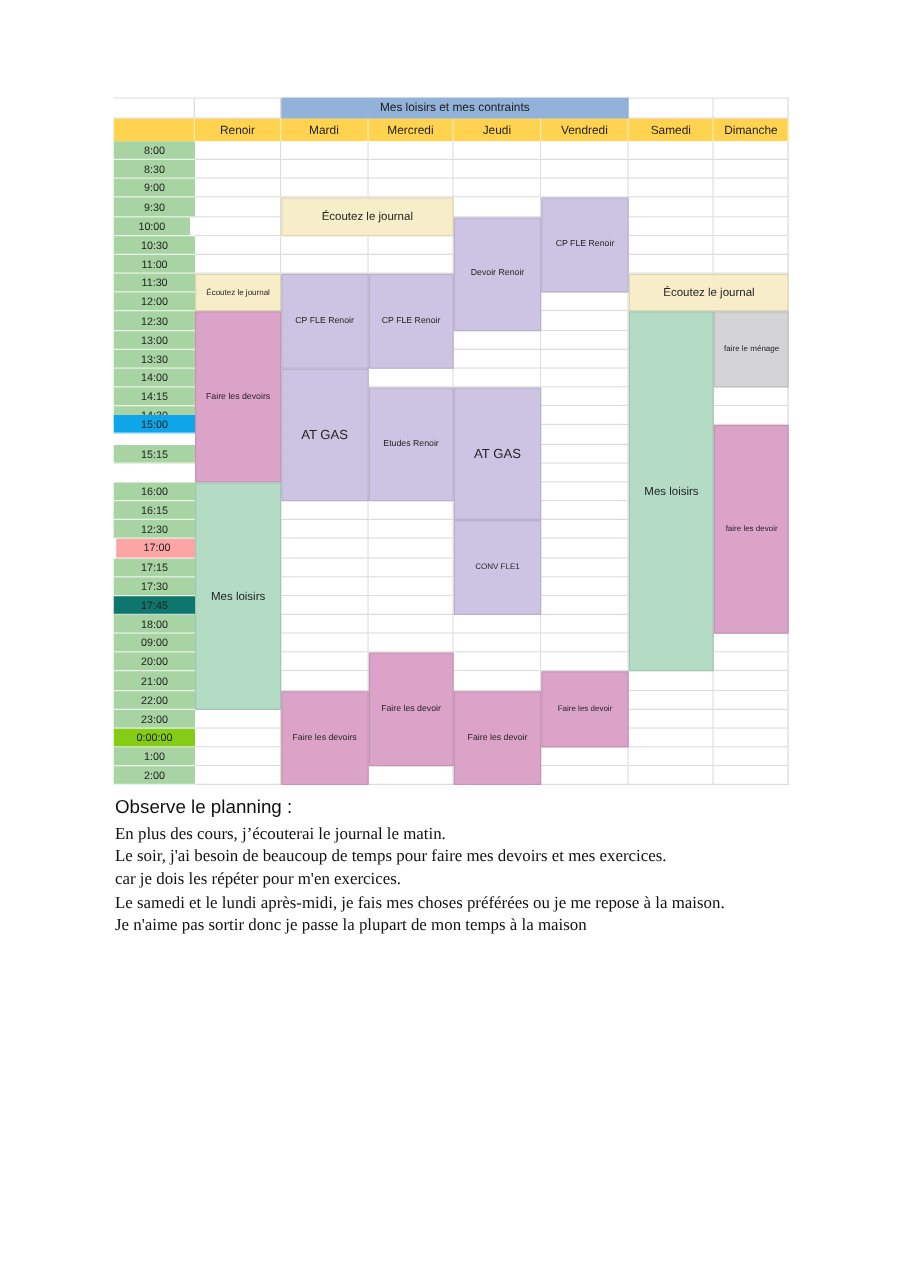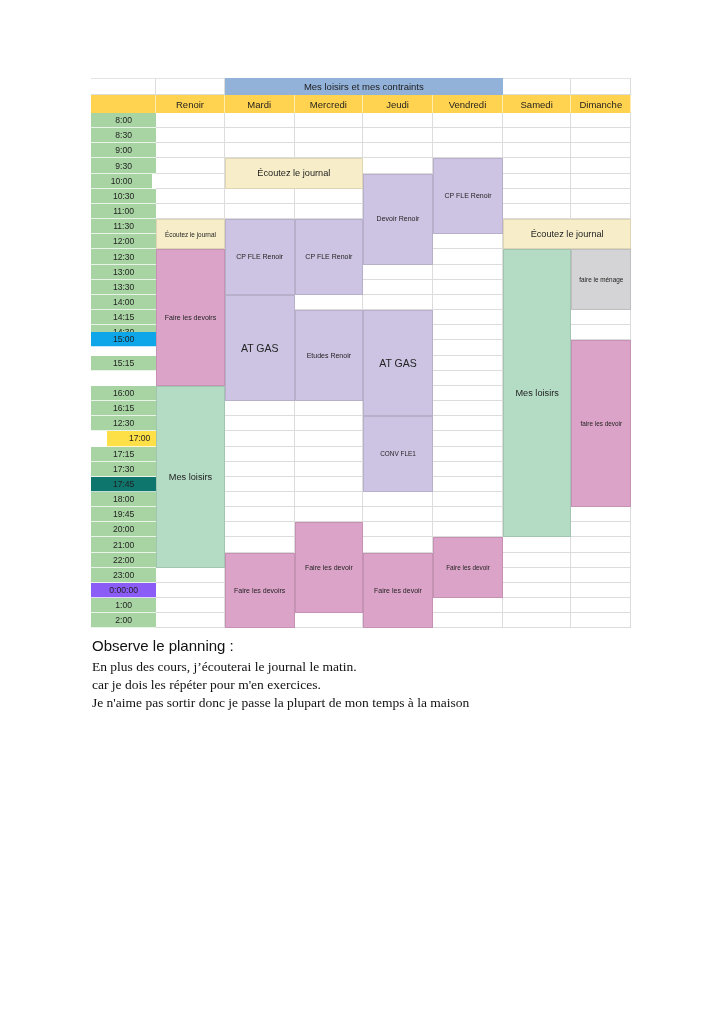--- a/index.html
+++ b/index.html
@@ -203,21 +203,21 @@
       <div class="cell white" style="left: 412px; top: 323.04px; width: 68.3px; height: 15.16px;"></div>
       <div class="cell white" style="left: 480.3px; top: 323.04px; width: 60px; height: 15.16px;"></div>
       <div class="cell timecell" style="left: 0px; top: 338.2px; width: 65.3px; height: 15.16px; background: rgb(168, 212, 163);">12:30</div>
       <div class="cell white" style="left: 65.3px; top: 338.2px; width: 68.4px; height: 15.16px;"></div>
       <div class="cell white" style="left: 133.7px; top: 338.2px; width: 70px; height: 15.16px;"></div>
       <div class="cell white" style="left: 203.7px; top: 338.2px; width: 68.3px; height: 15.16px;"></div>
       <div class="cell white" style="left: 272px; top: 338.2px; width: 70px; height: 15.16px;"></div>
       <div class="cell white" style="left: 342px; top: 338.2px; width: 70px; height: 15.16px;"></div>
       <div class="cell white" style="left: 412px; top: 338.2px; width: 68.3px; height: 15.16px;"></div>
       <div class="cell white" style="left: 480.3px; top: 338.2px; width: 60px; height: 15.16px;"></div>
-      <div class="cell timecell" style="left: 16px; top: 353.36px; width: 65.3px; height: 15.16px; background: #fde047;">17:00</div>
+      <div class="cell timecell" style="left: 2px; top: 353.36px; width: 65.3px; height: 15.16px; background: #fca5a5;">17:00</div>
       <div class="cell white" style="left: 65.3px; top: 353.36px; width: 68.4px; height: 15.16px;"></div>
       <div class="cell white" style="left: 133.7px; top: 353.36px; width: 70px; height: 15.16px;"></div>
       <div class="cell white" style="left: 203.7px; top: 353.36px; width: 68.3px; height: 15.16px;"></div>
       <div class="cell white" style="left: 272px; top: 353.36px; width: 70px; height: 15.16px;"></div>
       <div class="cell white" style="left: 342px; top: 353.36px; width: 70px; height: 15.16px;"></div>
       <div class="cell white" style="left: 412px; top: 353.36px; width: 68.3px; height: 15.16px;"></div>
       <div class="cell white" style="left: 480.3px; top: 353.36px; width: 60px; height: 15.16px;"></div>
       <div class="cell timecell" style="left: 0px; top: 368.52px; width: 65.3px; height: 15.16px; background: rgb(168, 212, 163);">17:15</div>
       <div class="cell white" style="left: 65.3px; top: 368.52px; width: 68.4px; height: 15.16px;"></div>
       <div class="cell white" style="left: 133.7px; top: 368.52px; width: 70px; height: 15.16px;"></div>
@@ -243,21 +243,21 @@
       <div class="cell white" style="left: 412px; top: 398.84px; width: 68.3px; height: 15.16px;"></div>
       <div class="cell white" style="left: 480.3px; top: 398.84px; width: 60px; height: 15.16px;"></div>
       <div class="cell timecell" style="left: 0px; top: 414px; width: 65.3px; height: 15.16px; background: rgb(168, 212, 163);">18:00</div>
       <div class="cell white" style="left: 65.3px; top: 414px; width: 68.4px; height: 15.16px;"></div>
       <div class="cell white" style="left: 133.7px; top: 414px; width: 70px; height: 15.16px;"></div>
       <div class="cell white" style="left: 203.7px; top: 414px; width: 68.3px; height: 15.16px;"></div>
       <div class="cell white" style="left: 272px; top: 414px; width: 70px; height: 15.16px;"></div>
       <div class="cell white" style="left: 342px; top: 414px; width: 70px; height: 15.16px;"></div>
       <div class="cell white" style="left: 412px; top: 414px; width: 68.3px; height: 15.16px;"></div>
       <div class="cell white" style="left: 480.3px; top: 414px; width: 60px; height: 15.16px;"></div>
-      <div class="cell timecell" style="left: 0px; top: 429.16px; width: 65.3px; height: 15.16px; background: rgb(168, 212, 163);">19:45</div>
+      <div class="cell timecell" style="left: 0px; top: 429.16px; width: 65.3px; height: 15.16px; background: rgb(168, 212, 163);">09:00</div>
       <div class="cell white" style="left: 65.3px; top: 429.16px; width: 68.4px; height: 15.16px;"></div>
       <div class="cell white" style="left: 133.7px; top: 429.16px; width: 70px; height: 15.16px;"></div>
       <div class="cell white" style="left: 203.7px; top: 429.16px; width: 68.3px; height: 15.16px;"></div>
       <div class="cell white" style="left: 272px; top: 429.16px; width: 70px; height: 15.16px;"></div>
       <div class="cell white" style="left: 342px; top: 429.16px; width: 70px; height: 15.16px;"></div>
       <div class="cell white" style="left: 412px; top: 429.16px; width: 68.3px; height: 15.16px;"></div>
       <div class="cell white" style="left: 480.3px; top: 429.16px; width: 60px; height: 15.16px;"></div>
       <div class="cell timecell" style="left: 0px; top: 444.32px; width: 65.3px; height: 15.16px; background: rgb(168, 212, 163);">20:00</div>
       <div class="cell white" style="left: 65.3px; top: 444.32px; width: 68.4px; height: 15.16px;"></div>
       <div class="cell white" style="left: 133.7px; top: 444.32px; width: 70px; height: 15.16px;"></div>
@@ -283,21 +283,21 @@
       <div class="cell white" style="left: 412px; top: 474.64px; width: 68.3px; height: 15.16px;"></div>
       <div class="cell white" style="left: 480.3px; top: 474.64px; width: 60px; height: 15.16px;"></div>
       <div class="cell timecell" style="left: 0px; top: 489.8px; width: 65.3px; height: 15.16px; background: rgb(168, 212, 163);">23:00</div>
       <div class="cell white" style="left: 65.3px; top: 489.8px; width: 68.4px; height: 15.16px;"></div>
       <div class="cell white" style="left: 133.7px; top: 489.8px; width: 70px; height: 15.16px;"></div>
       <div class="cell white" style="left: 203.7px; top: 489.8px; width: 68.3px; height: 15.16px;"></div>
       <div class="cell white" style="left: 272px; top: 489.8px; width: 70px; height: 15.16px;"></div>
       <div class="cell white" style="left: 342px; top: 489.8px; width: 70px; height: 15.16px;"></div>
       <div class="cell white" style="left: 412px; top: 489.8px; width: 68.3px; height: 15.16px;"></div>
       <div class="cell white" style="left: 480.3px; top: 489.8px; width: 60px; height: 15.16px;"></div>
-      <div class="cell timecell" style="left: 0px; top: 504.96px; width: 65.3px; height: 15.16px; background: #8b5cf6;">0:00:00</div>
+      <div class="cell timecell" style="left: 0px; top: 504.96px; width: 65.3px; height: 15.16px; background: #84cc16;">0:00:00</div>
       <div class="cell white" style="left: 65.3px; top: 504.96px; width: 68.4px; height: 15.16px;"></div>
       <div class="cell white" style="left: 133.7px; top: 504.96px; width: 70px; height: 15.16px;"></div>
       <div class="cell white" style="left: 203.7px; top: 504.96px; width: 68.3px; height: 15.16px;"></div>
       <div class="cell white" style="left: 272px; top: 504.96px; width: 70px; height: 15.16px;"></div>
       <div class="cell white" style="left: 342px; top: 504.96px; width: 70px; height: 15.16px;"></div>
       <div class="cell white" style="left: 412px; top: 504.96px; width: 68.3px; height: 15.16px;"></div>
       <div class="cell white" style="left: 480.3px; top: 504.96px; width: 60px; height: 15.16px;"></div>
       <div class="cell timecell" style="left: 0px; top: 520.12px; width: 65.3px; height: 15.16px; background: rgb(168, 212, 163);">1:00</div>
       <div class="cell white" style="left: 65.3px; top: 520.12px; width: 68.4px; height: 15.16px;"></div>
       <div class="cell white" style="left: 133.7px; top: 520.12px; width: 70px; height: 15.16px;"></div>
@@ -331,16 +331,18 @@
       <div class="block f-s" style="left: 342px; top: 80.48px; width: 70px; height: 75.8px; background: rgb(205, 196, 227);">CP FLE Renoir</div>
       <div class="block f-xs" style="left: 342px; top: 459.48px; width: 70px; height: 60.64px; background: rgb(220, 163, 200);">Faire les devoir</div>
       <div class="block f-m" style="left: 412px; top: 141.12px; width: 128.3px; height: 30.32px; background: rgb(247, 238, 201);">Écoutez le journal</div>
       <div class="block f-m" style="left: 412px; top: 171.44px; width: 68.3px; height: 288.04px; background: rgb(180, 220, 197);">Mes loisirs</div>
       <div class="block f-xs" style="left: 480.3px; top: 171.44px; width: 60px; height: 60.64px; background: rgb(212, 212, 214);">faire le ménage</div>
       <div class="block f-xs" style="left: 480.3px; top: 262.4px; width: 60px; height: 166.76px; background: rgb(220, 163, 200);">faire les devoir</div>
     </div>
   <div class="notes">
     <div class="notes-heading">Observe le planning :</div>
     <p class="note-line">En plus des cours, j’écouterai le journal le matin.</p>
+    <p class="note-line">Le soir, j'ai besoin de beaucoup de temps pour faire mes devoirs et mes exercices.</p>
     <p class="note-line">car je dois les répéter pour m'en exercices.</p>
+    <p class="note-line">Le samedi et le lundi après-midi, je fais mes choses préférées ou je me repose à la maison.</p>
     <p class="note-line">Je n'aime pas sortir donc je passe la plupart de mon temps à la maison</p>
   </div>
 </div>
 
 </body></html>

